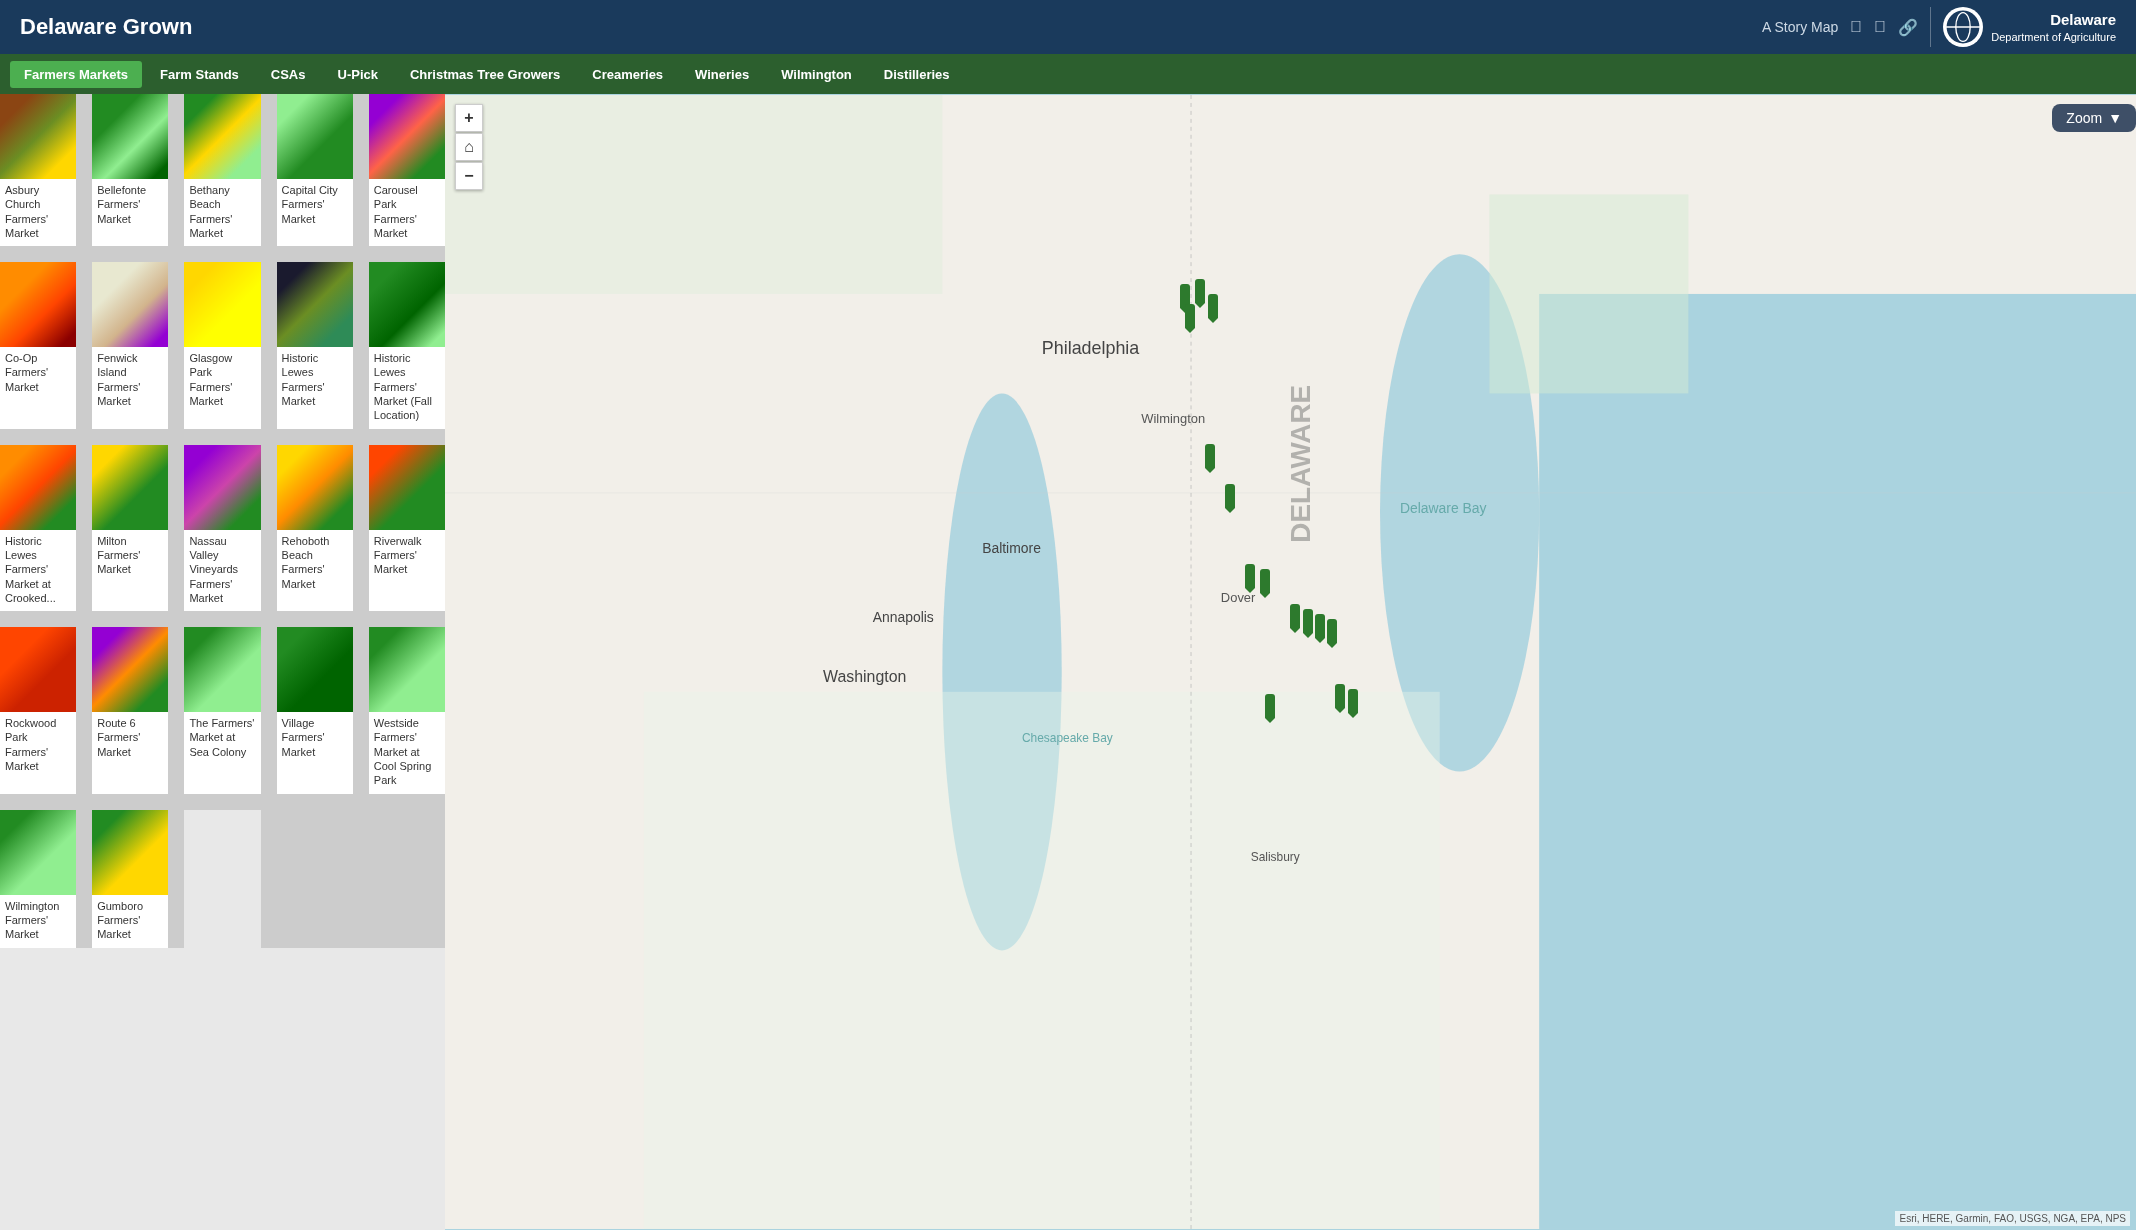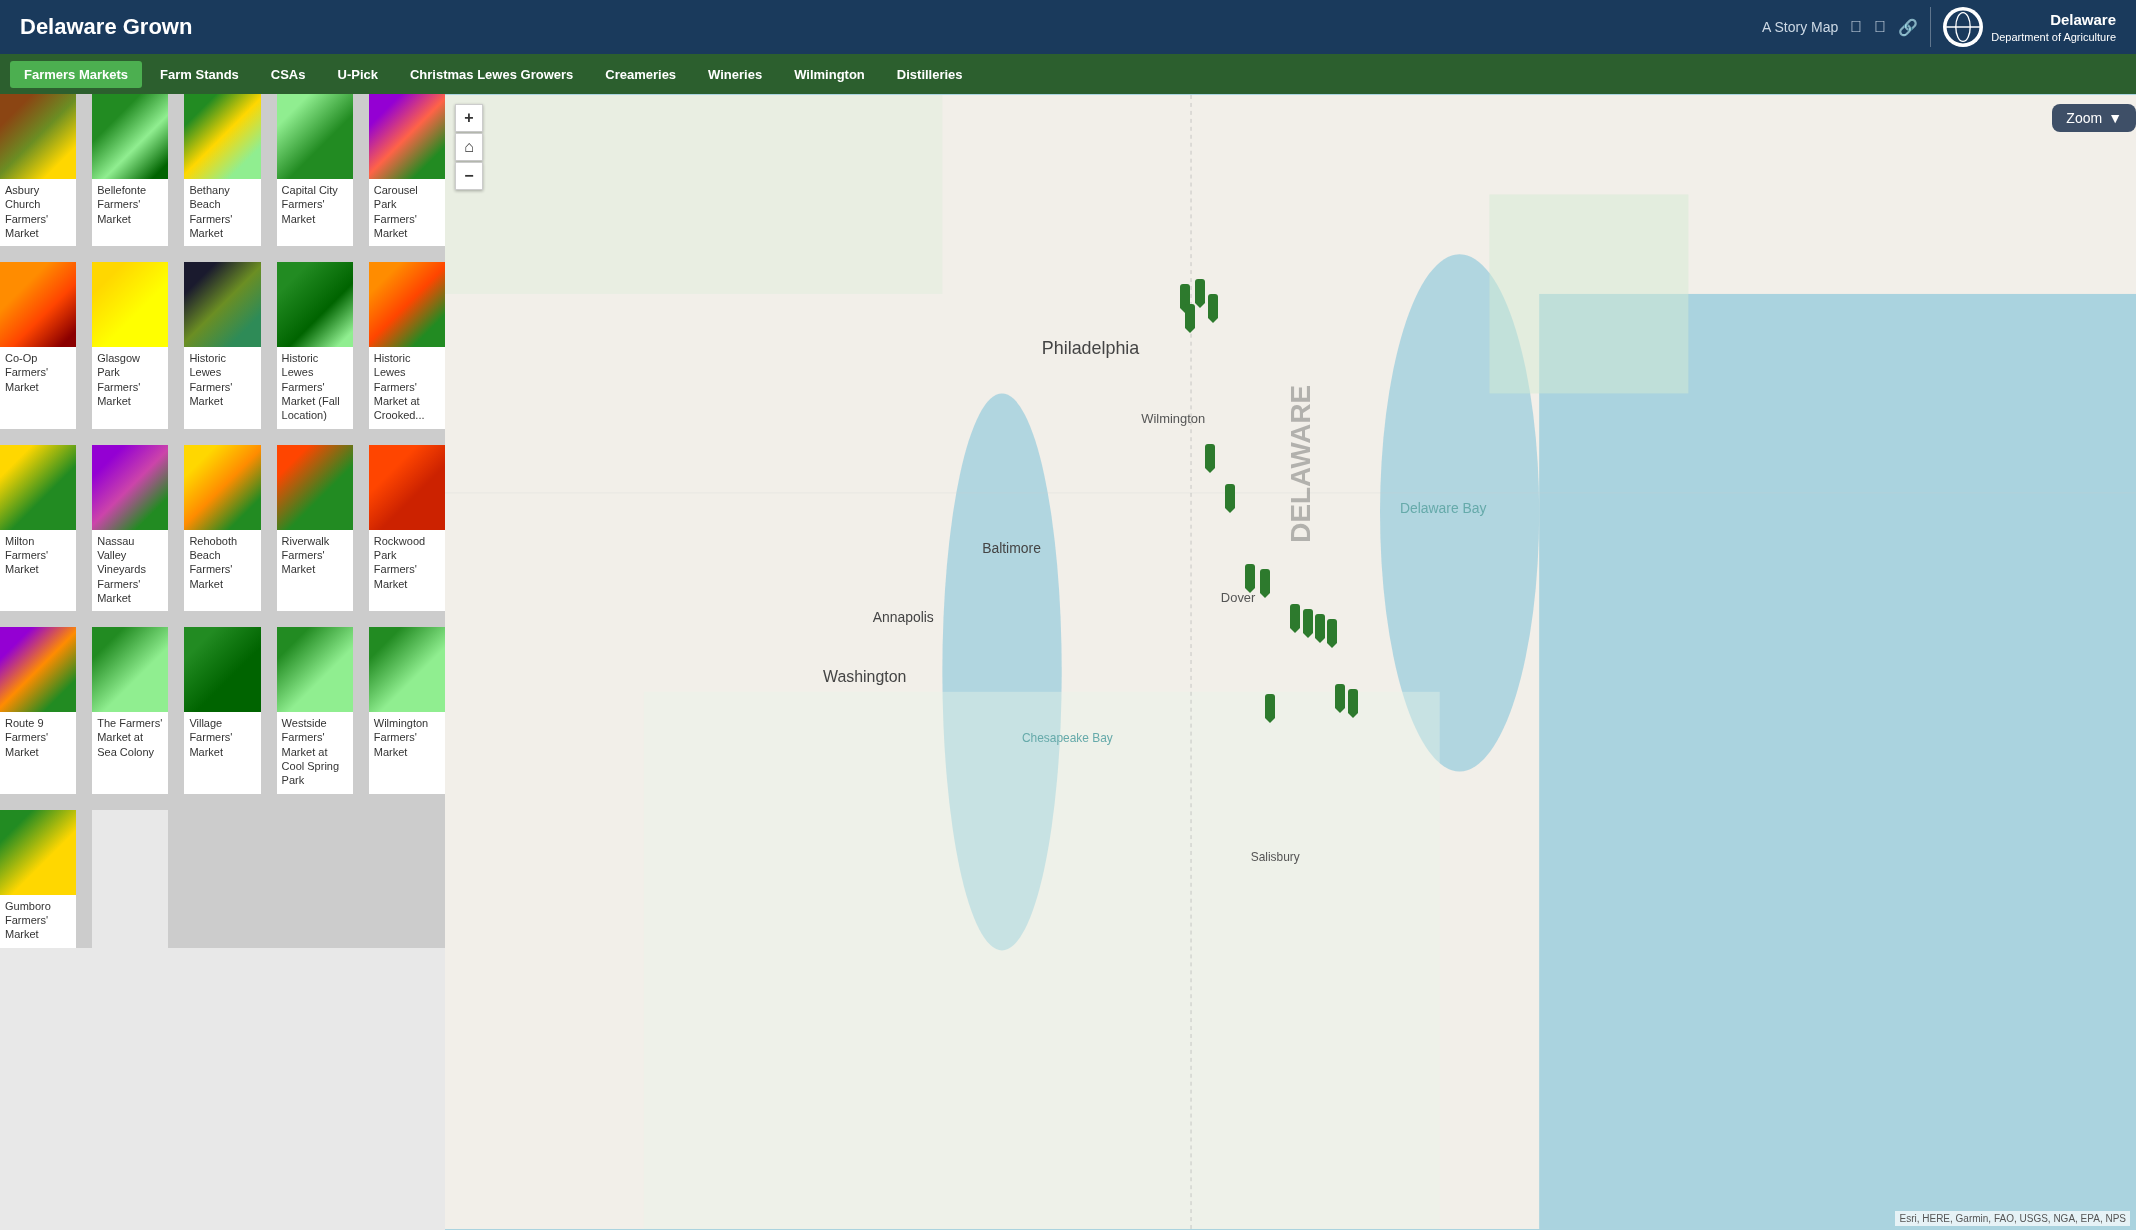--- a/index.html
+++ b/index.html
@@ -223,21 +223,21 @@
       </div>
     </div>
   </div>
 </div>
 
 <div id="nav-bar">
   <div class="nav-tab active">Farmers Markets</div>
   <div class="nav-tab">Farm Stands</div>
   <div class="nav-tab">CSAs</div>
   <div class="nav-tab">U-Pick</div>
-  <div class="nav-tab">Christmas Lewes Growers</div>
+  <div class="nav-tab">Christmas Tree Growers</div>
   <div class="nav-tab">Creameries</div>
   <div class="nav-tab">Wineries</div>
   <div class="nav-tab">Wilmington</div>
   <div class="nav-tab">Distilleries</div>
 </div>
 
 <div id="main">
 
   <div id="sidebar">
     <div id="grid">
@@ -260,20 +260,24 @@
       </div>
 
       <div class="grid-item">
         <div class="grid-thumb thumb-5"></div>
         <div class="grid-label">Carousel Park Farmers' Market</div>
       </div>
       <div class="grid-item">
         <div class="grid-thumb thumb-6"></div>
         <div class="grid-label">Co-Op Farmers' Market</div>
       </div>
+      <div class="grid-item">
+        <div class="grid-thumb thumb-8"></div>
+        <div class="grid-label">Fenwick Island Farmers' Market</div>
+      </div>
 
       <div class="grid-item">
         <div class="grid-thumb thumb-9"></div>
         <div class="grid-label">Glasgow Park Farmers' Market</div>
       </div>
       <div class="grid-item">
         <div class="grid-thumb thumb-10"></div>
         <div class="grid-label">Historic Lewes Farmers' Market</div>
       </div>
       <div class="grid-item">
@@ -301,21 +305,21 @@
         <div class="grid-thumb thumb-16"></div>
         <div class="grid-label">Riverwalk Farmers' Market</div>
       </div>
 
       <div class="grid-item">
         <div class="grid-thumb thumb-17"></div>
         <div class="grid-label">Rockwood Park Farmers' Market</div>
       </div>
       <div class="grid-item">
         <div class="grid-thumb thumb-18"></div>
-        <div class="grid-label">Route 9 Farmers' Market</div>
+        <div class="grid-label">Route 6 Farmers' Market</div>
       </div>
       <div class="grid-item">
         <div class="grid-thumb thumb-22"></div>
         <div class="grid-label">The Farmers' Market at Sea Colony</div>
       </div>
       <div class="grid-item">
         <div class="grid-thumb thumb-24"></div>
         <div class="grid-label">Village Farmers' Market</div>
       </div>
 

